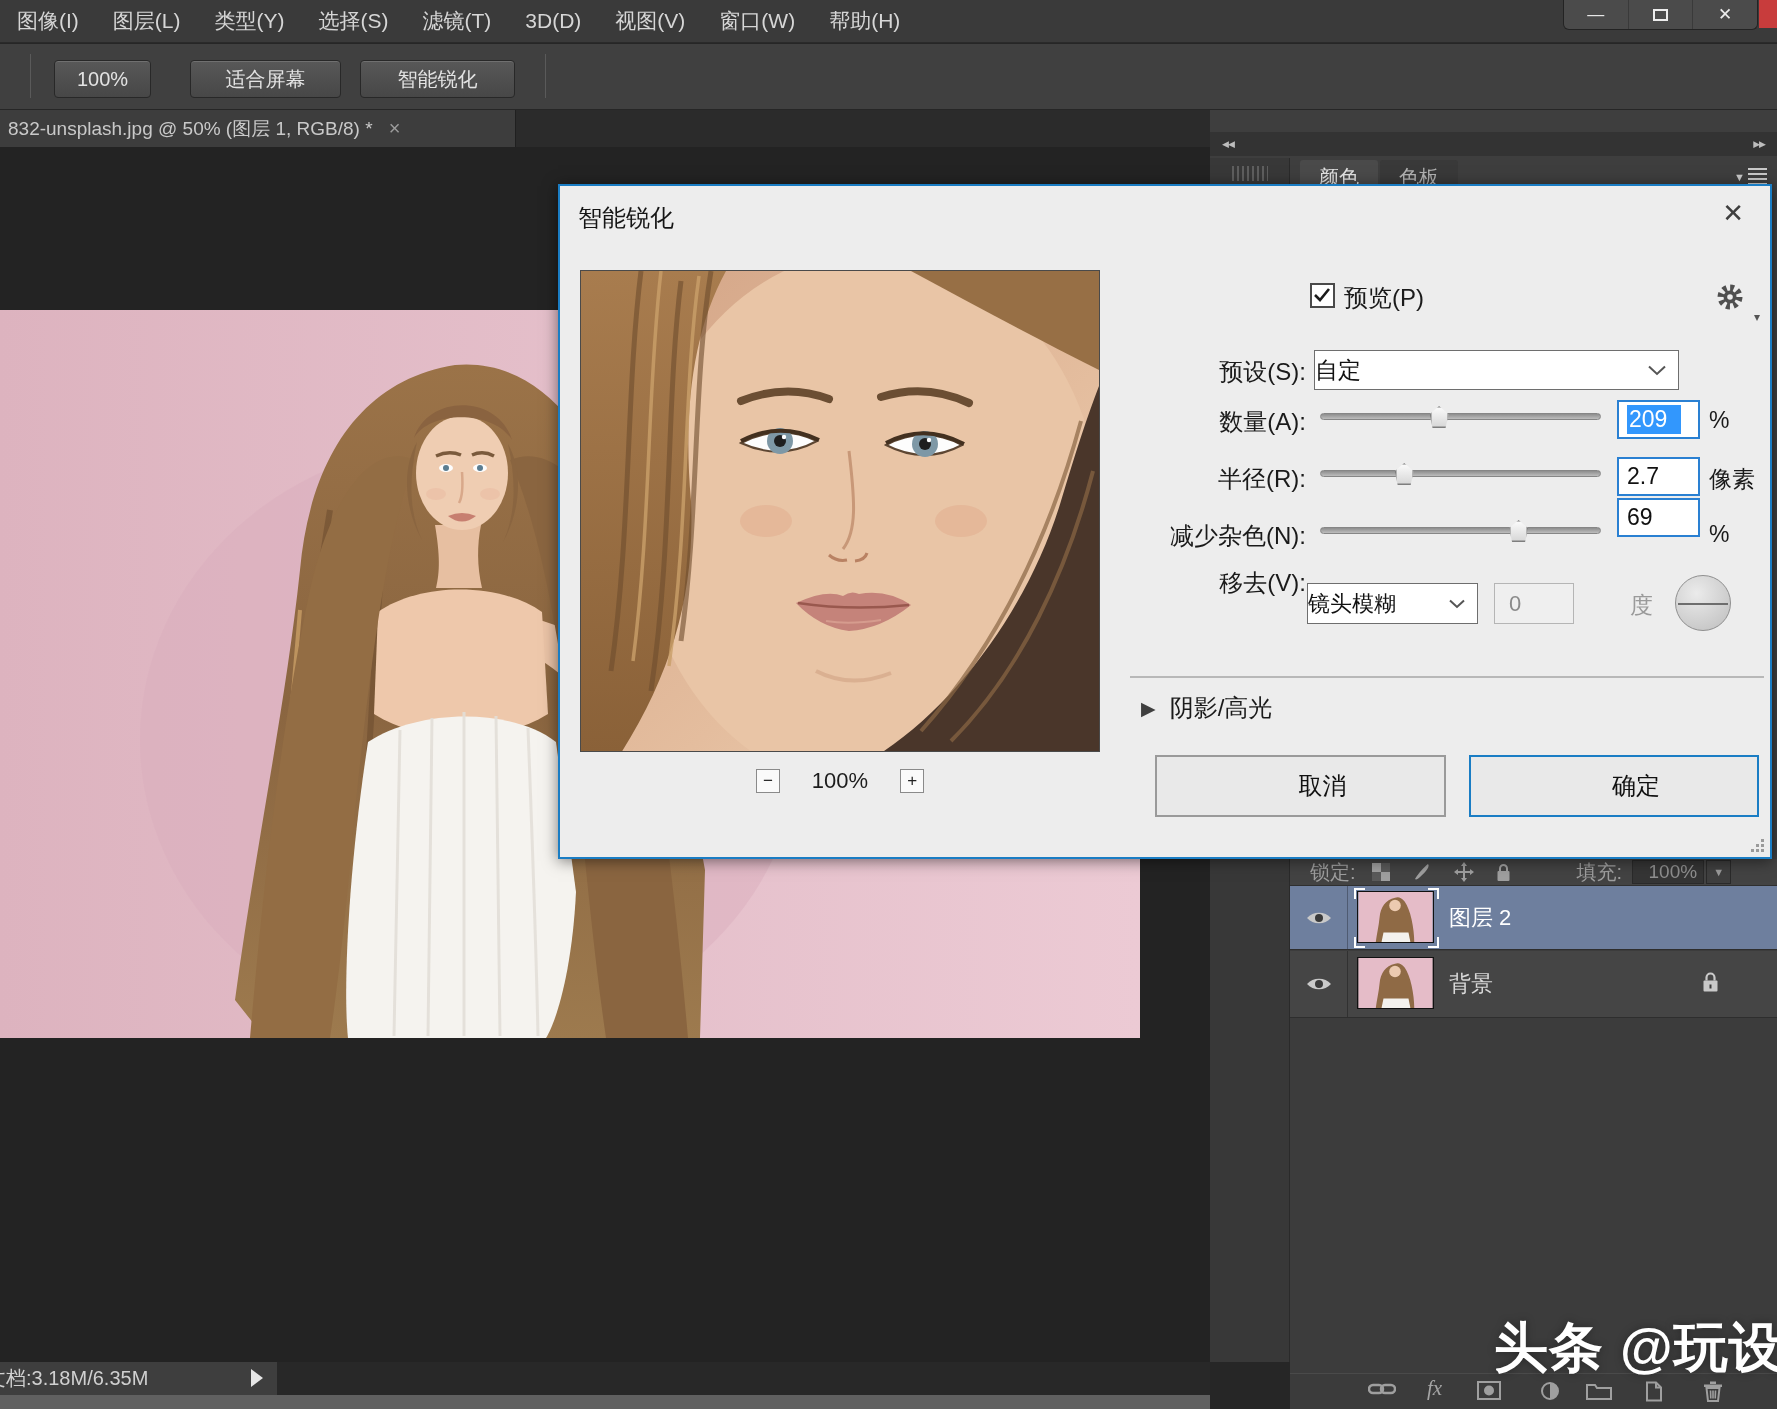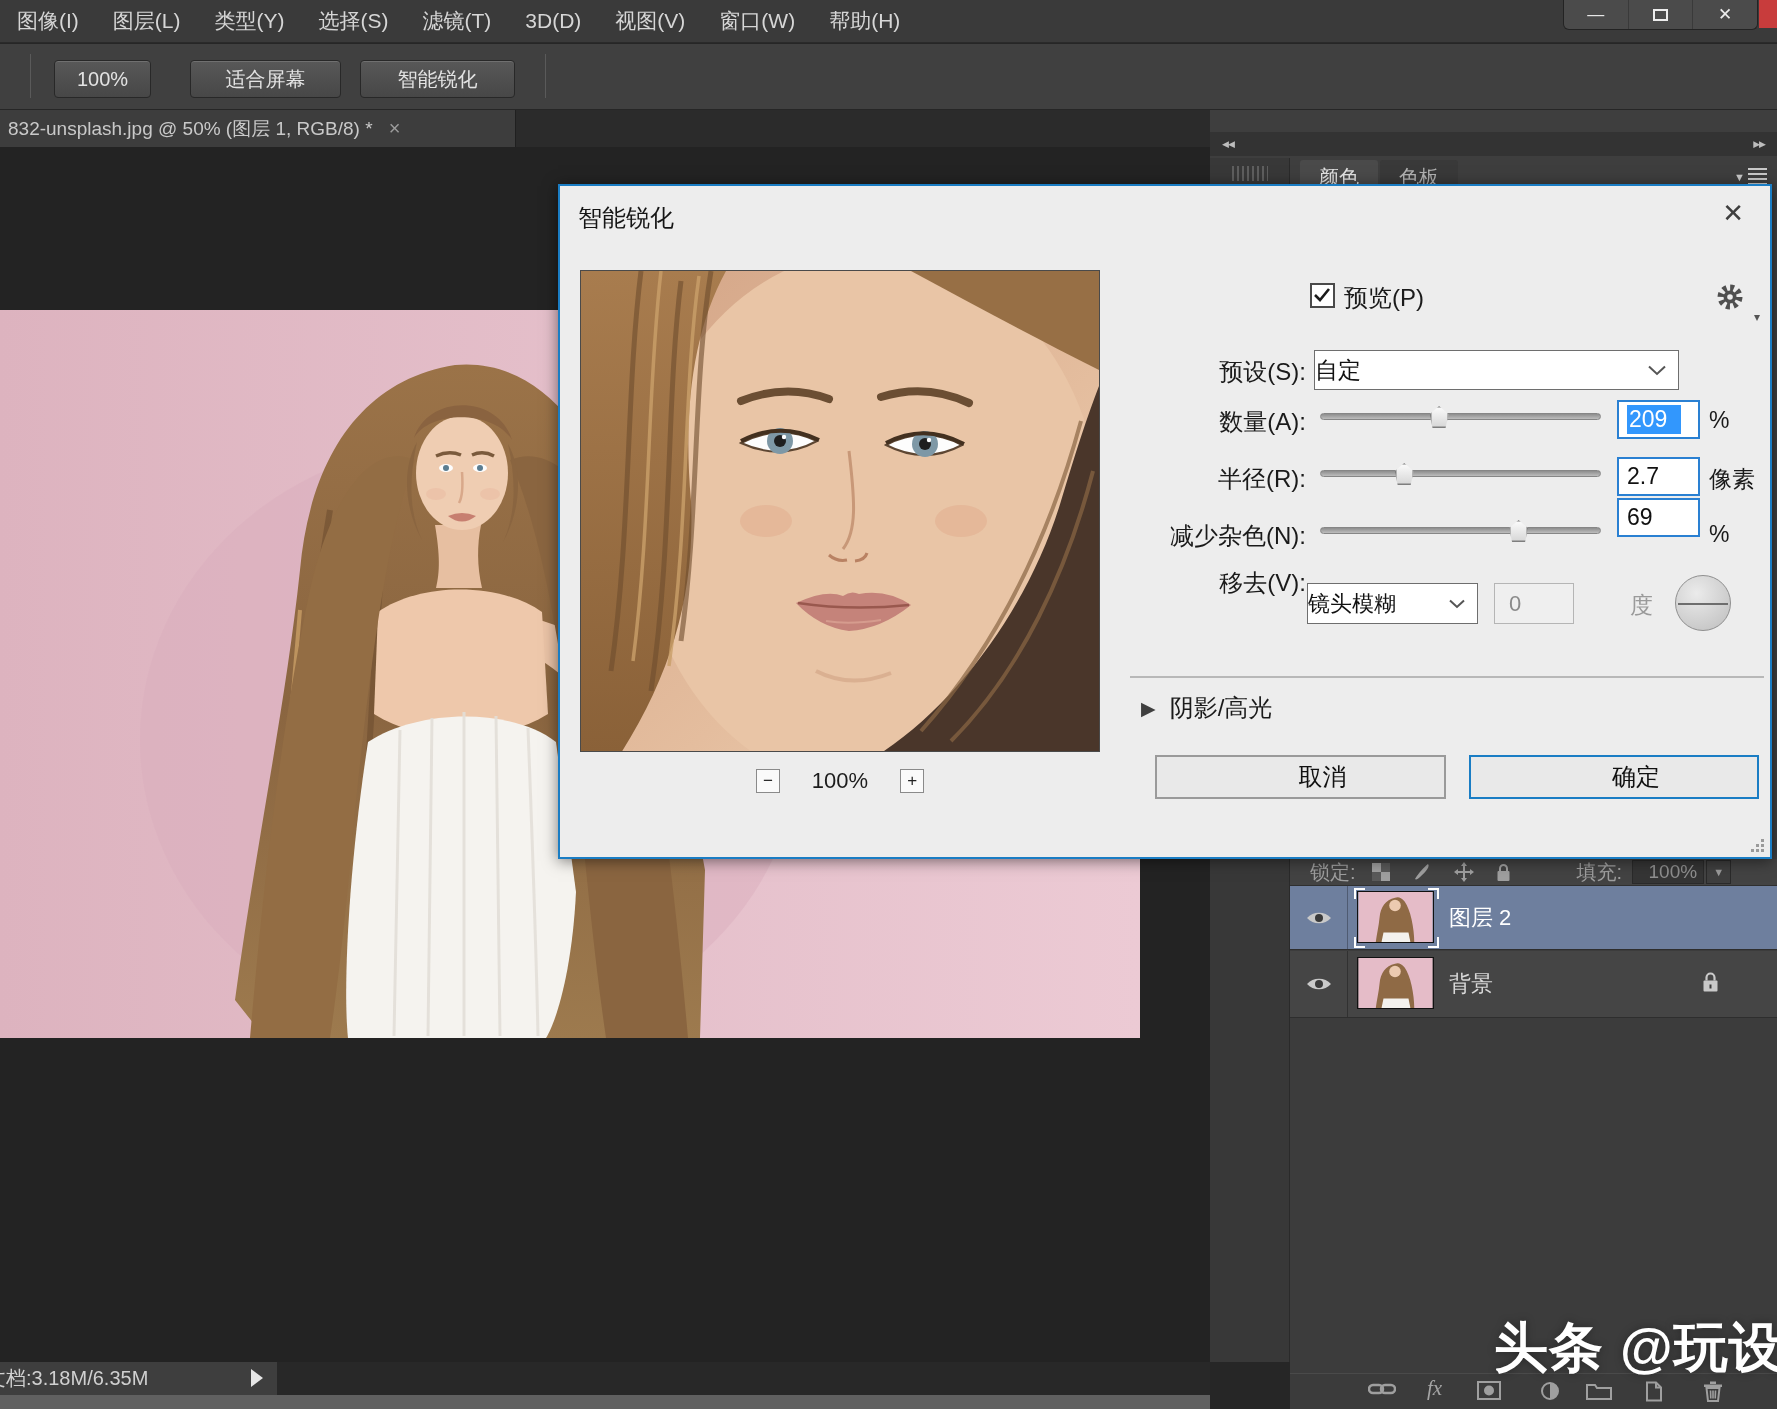--- a/index.html
+++ b/index.html
@@ -140,21 +140,21 @@
   .angle-field { position:absolute; left:934px; top:397px; width:80px; height:41px; background:#efefef;
     border:1px solid #b5b5b5; font-size:22px; color:#8a8a8a; display:flex; align-items:center; padding-left:14px; }
   .angle-unit { position:absolute; left:1070px; top:404px; font-size:23px; color:#9a9a9a; }
   .dial { position:absolute; left:1115px; top:389px; width:56px; height:56px; border-radius:50%;
     background:radial-gradient(circle at 38% 32%, #ebebeb, #bdbdbd); border:1px solid #8f8f8f; cursor:pointer; }
   .dial::after { content:""; position:absolute; left:2px; right:2px; top:50%; height:2px; background:#6d6d6d; }
   .dlg-divider { position:absolute; left:570px; top:490px; width:634px; height:2px; background:#b8b8b8; }
   .sh-row { position:absolute; left:581px; top:506px; display:flex; align-items:center; gap:14px; cursor:pointer; }
   .sh-tri { font-size:19px; color:#3f3f3f; }
   .sh-label { font-size:24px; color:#1a1a1a; }
-  .dlg-btn { position:absolute; top:569px; height:44px; display:flex; align-items:center; justify-content:center;
+  .dlg-btn { position:absolute; top:569px; height:62px; display:flex; align-items:center; justify-content:center;
     background:#e9e9e9; font-size:24px; color:#111; cursor:pointer;padding-left:44px; }
   .btn-cancel { left:595px; width:291px; border:2px solid #9a9a9a; }
   .btn-ok { left:909px; width:290px; border:2px solid #1a7dc4; }
   .grip { position:absolute; right:6px; bottom:5px; width:14px; height:14px; }
   .grip i { position:absolute; width:3px; height:3px; background:#9a9a9a; }
 
   
   .watermark { position:absolute; left:1494px; top:1312px; z-index:20; color:#fff;
     font-size:54px; font-weight:bold; letter-spacing:1px; white-space:nowrap;
     text-shadow:0 0 8px rgba(0,0,0,.35); }

